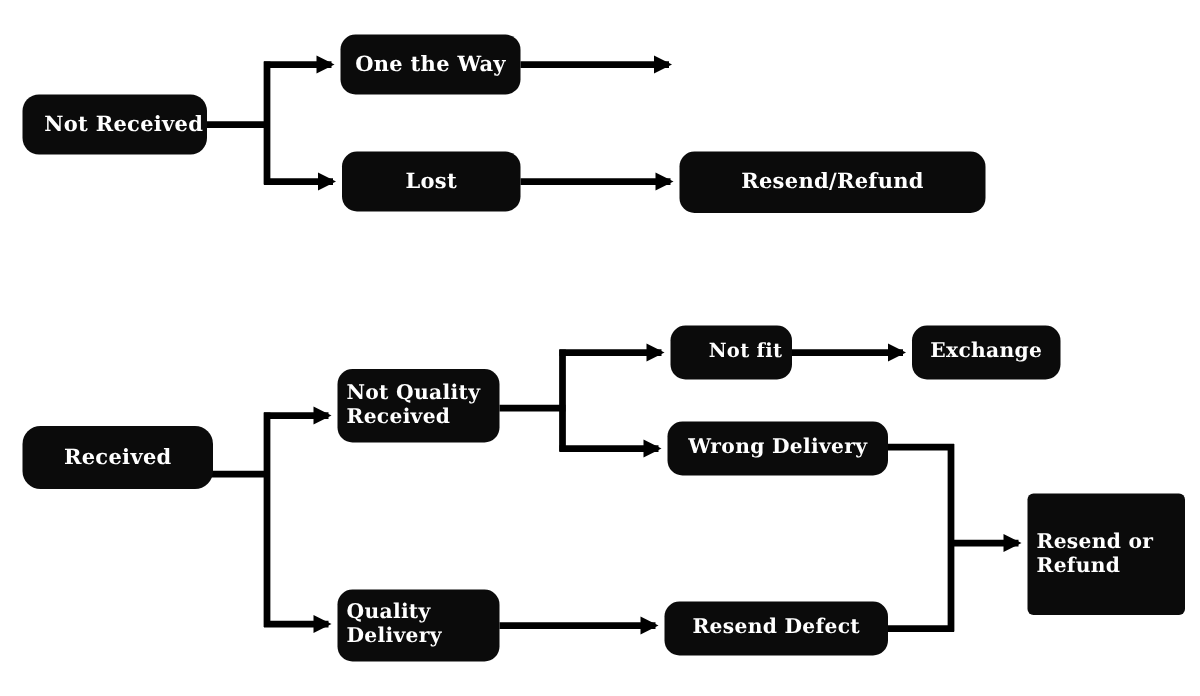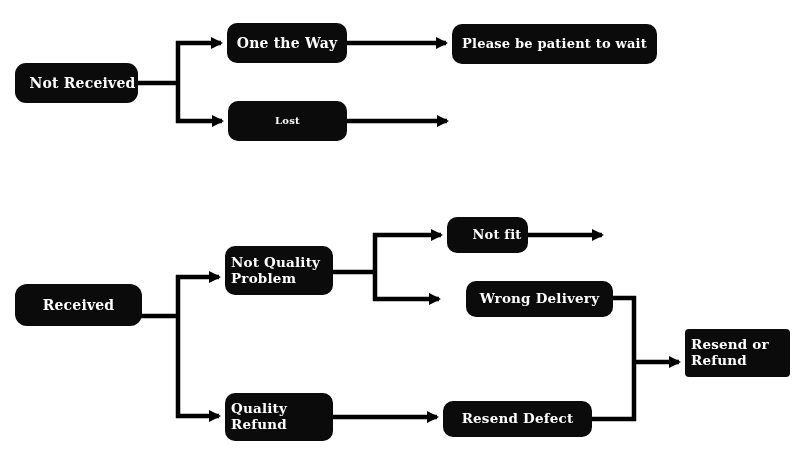--- a/index.html
+++ b/index.html
@@ -13,30 +13,30 @@
     position:absolute;background:#0b0b0b;color:#fff;border-radius:10px;
     display:flex;align-items:center;justify-content:center;text-align:left;
     font-weight:bold;line-height:1.18;letter-spacing:.2px;box-sizing:border-box;
     padding:2px 6px;
   }
   .oneline{white-space:nowrap;}
   
   #n-not-received       {left:15px;  top:63px;  width:123px; height:40px; font-size:14px; border-radius:11px;padding-left:18px;}
   #n-one-the-way        {left:227px; top:23px;  width:120px; height:40px; font-size:14px;}
   #n-please-wait        {left:452px; top:24px;  width:205px; height:40px; font-size:13px;}
-  #n-lost               {left:228px; top:101px; width:119px; height:40px; font-size:10px;}
+  #n-lost               {left:228px; top:101px; width:119px; height:40px; font-size:14px;}
   #n-resend-refund      {left:453px; top:101px; width:204px; height:41px; font-size:14px;}
   #n-received           {left:15px;  top:284px; width:127px; height:42px; font-size:14px; border-radius:12px;}
   #n-not-quality-problem{left:225px; top:246px; width:108px; height:49px; font-size:13.5px;}
   #n-quality-problem    {left:225px; top:393px; width:108px; height:48px; font-size:13.5px;}
   #n-not-fit            {left:447px; top:217px; width:81px;  height:36px; font-size:13px;}
   #n-exchange           {left:608px; top:217px; width:99px;  height:36px; font-size:13.5px;}
   #n-wrong-delivery     {left:445px; top:281px; width:147px; height:36px; font-size:13.5px;}
   #n-quality-defect     {left:443px; top:401px; width:149px; height:36px; font-size:13.5px;}
-  #n-resend-or-refund   {left:685px; top:329px; width:105px; height:48px; font-size:13.5px; border-radius:4px;}
+  #n-resend-or-refund   {left:685px; top:329px; width:105px; height:81px; font-size:13.5px; border-radius:4px;}
 </style>
 </head>
 <body>
 
 <div class="canvas" style="background: rgb(255, 255, 255);">
 
   <svg class="wires" viewBox="0 0 800 464">
     <defs>
       <marker id="arw" markerUnits="userSpaceOnUse" markerWidth="14" markerHeight="14" viewBox="0 0 14 14" refX="11" refY="7" orient="auto">
         <path d="M1,1 L13,7 L1,13 Z" fill="#000"></path>
@@ -65,40 +65,43 @@
     <line class="wire" x1="634" y1="362" x2="679" y2="362" marker-end="url(#arw)" style="stroke: rgb(0, 0, 0);"></line>
     <line class="wire" x1="333" y1="417" x2="437" y2="417" marker-end="url(#arw)" style="stroke: rgb(0, 0, 0);"></line>
   </svg>
 
   <div class="node oneline" id="n-not-received" style="background: rgb(11, 11, 11); color: rgb(255, 255, 255);">
     <span>Not Received</span>
   </div>
   <div class="node oneline" id="n-one-the-way" style="background: rgb(11, 11, 11); color: rgb(255, 255, 255);">
     <span>One the Way</span>
   </div>
-  <div class="node oneline" id="n-please-wait" style="background: rgb(11, 11, 11); color: rgb(255, 255, 255);">
-    <span>Please be patient to wait</span>
-  </div>
   <div class="node oneline" id="n-lost" style="background: rgb(11, 11, 11); color: rgb(255, 255, 255);">
     <span>Lost</span>
+  </div>
+  <div class="node oneline" id="n-resend-refund" style="background: rgb(11, 11, 11); color: rgb(255, 255, 255);">
+    <span>Resend/Refund</span>
   </div>
 
   <div class="node oneline" id="n-received" style="background: rgb(11, 11, 11); color: rgb(255, 255, 255);">
     <span>Received</span>
   </div>
   <div class="node" id="n-not-quality-problem" style="background: rgb(11, 11, 11); color: rgb(255, 255, 255);">
-    <span>Not Quality Problem</span>
+    <span>Not Quality Received</span>
   </div>
   <div class="node" id="n-quality-problem" style="background: rgb(11, 11, 11); color: rgb(255, 255, 255);">
-    <span>Quality Refund</span>
+    <span>Quality Delivery</span>
   </div>
   <div class="node oneline" id="n-not-fit" style="background: rgb(11, 11, 11); color: rgb(255, 255, 255); padding-left: 25px;">
     <span>Not fit</span>
   </div>
-  <div class="node oneline" id="n-wrong-delivery" style="background: rgb(11, 11, 11); color: rgb(255, 255, 255); margin-left: 21px;">
+  <div class="node oneline" id="n-exchange" style="background: rgb(11, 11, 11); color: rgb(255, 255, 255);">
+    <span>Exchange</span>
+  </div>
+  <div class="node oneline" id="n-wrong-delivery" style="background: rgb(11, 11, 11); color: rgb(255, 255, 255);">
     <span>Wrong Delivery</span>
   </div>
   <div class="node oneline" id="n-quality-defect" style="background: rgb(11, 11, 11); color: rgb(255, 255, 255);">
     <span>Resend Defect</span>
   </div>
   <div class="node" id="n-resend-or-refund" style="background: rgb(11, 11, 11); color: rgb(255, 255, 255);">
     <span>Resend or Refund</span>
   </div>
 
 </div>

